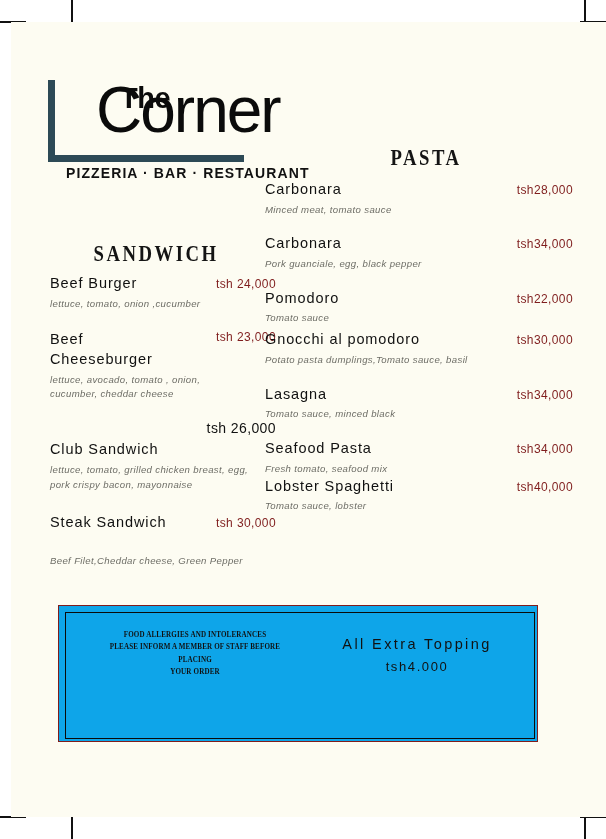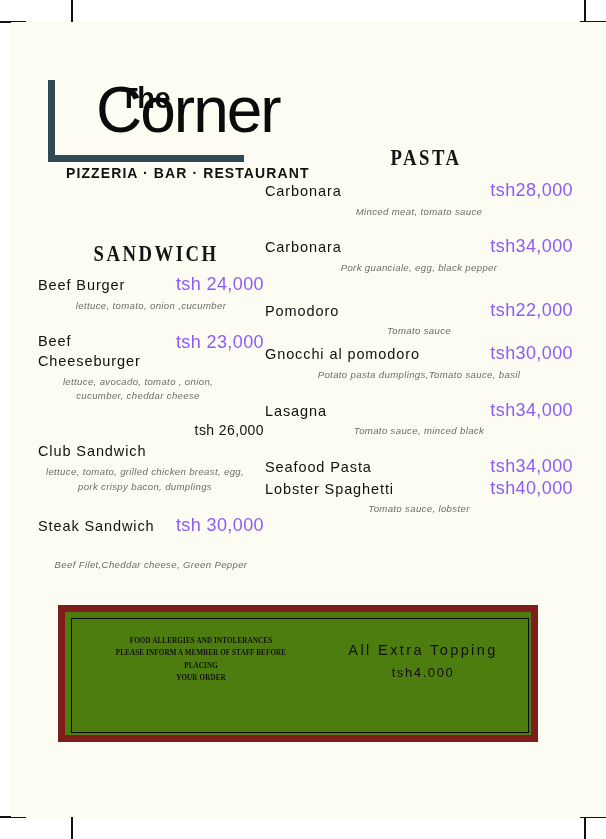--- a/index.html
+++ b/index.html
@@ -93,78 +93,77 @@
     transform: scaleX(0.78);
     transform-origin: center;
     text-align: center;
     white-space: nowrap;
   }
   #sandwich-title { left: 40px; top: 218px; width: 210px; }
   #pasta-title    { left: 330px; top: 122px; width: 170px; }
 
   
   .column { position: absolute; }
-  #sandwich-col { left: 27px;  top: 252px; width: 226px; }
+  #sandwich-col { left: 39px;  top: 252px; width: 226px; }
   #pasta-col    { left: 254px; top: 158px; width: 308px; }
 
   .item { position: relative; }
 
   .item-row {
     display: flex;
     align-items: baseline;
     justify-content: space-between;
   }
   .item-name {
     font-family: "Liberation Sans", sans-serif;
     font-size: 14.5px;
     color: #111111;
     letter-spacing: 0.9px;
     font-weight: 400;
     line-height: 1.35;
   }
   .item-price {
     font-family: "Liberation Sans", sans-serif;
-    font-size: 18px;
-    color: #8b5cf6;
+    font-size: 12px;
+    color: #7f1d1d;
     letter-spacing: 0.4px;
     font-weight: 400;
     white-space: nowrap;
     padding-left: 10px;
   }
   .item-desc {
     font-family: "Liberation Sans", sans-serif;
     font-style: italic;
     font-size: 9.6px;
     color: #6d6d66;
     letter-spacing: 0.35px;
     line-height: 1.55;
     margin-top: 3px;
-    text-align: center;
   }
 
   
   #sandwich-col .item { margin-bottom: 0; }
 
   .price-alone {
     text-align: right;
     font-family: "Liberation Sans", sans-serif;
     font-size: 14px;
     color: #111111;
     letter-spacing: 0.4px;
   }
 
   
   #notice-box {
     position: absolute;
     left: 47px;
     top: 583px;
     width: 480px;
     height: 137px;
-    border: 7px solid #7f1d1d;
-    background: #4d7c0f;
+    border: 1px solid #7f1d1d;
+    background: #0ea5e9;
     box-sizing: border-box;
   }
   #notice-inner {
     position: absolute;
     left: 6px;
     top: 6px;
     right: 2px;
     bottom: 2px;
     border: 1.5px solid #0a0a0a;
     box-sizing: border-box;
@@ -244,21 +243,21 @@
         <span class="item-price" style="align-self:flex-start;">tsh 23,000</span>
       </div>
       <div class="item-desc" style="width:200px;">lettuce, avocado, tomato , onion, cucumber, cheddar cheese</div>
     </div>
 
     <div class="item" style="margin-top:18px;">
       <div class="price-alone">tsh 26,000</div>
       <div class="item-row" style="margin-top:4px;text-align:right;">
         <span class="item-name">Club Sandwich</span>
       </div>
-      <div class="item-desc" style="width:214px;">lettuce, tomato, grilled chicken breast, egg, pork crispy bacon, dumplings</div>
+      <div class="item-desc" style="width:214px;">lettuce, tomato, grilled chicken breast, egg, pork crispy bacon, mayonnaise</div>
     </div>
 
     <div class="item" style="margin-top:20px;">
       <div class="item-row">
         <span class="item-name">Steak Sandwich</span>
         <span class="item-price">tsh 30,000</span>
       </div>
       <div class="item-desc" style="margin-top:22px;">Beef Filet,Cheddar cheese, Green Pepper</div>
     </div>
 
@@ -277,21 +276,21 @@
     </div>
 
     <div class="item" style="margin-top:17px;">
       <div class="item-row">
         <span class="item-name">Carbonara</span>
         <span class="item-price">tsh34,000</span>
       </div>
       <div class="item-desc">Pork guanciale, egg, black pepper</div>
     </div>
 
-    <div class="item" style="margin-top:24px;">
+    <div class="item" style="margin-top:17px;">
       <div class="item-row">
         <span class="item-name">Pomodoro</span>
         <span class="item-price">tsh22,000</span>
       </div>
       <div class="item-desc">Tomato sauce</div>
     </div>
 
     <div class="item" style="margin-top:4px;">
       <div class="item-row">
         <span class="item-name">Gnocchi al pomodoro</span>
@@ -306,20 +305,21 @@
         <span class="item-price">tsh34,000</span>
       </div>
       <div class="item-desc">Tomato sauce, minced black</div>
     </div>
 
     <div class="item" style="margin-top:17px;">
       <div class="item-row">
         <span class="item-name">Seafood Pasta</span>
         <span class="item-price">tsh34,000</span>
       </div>
+      <div class="item-desc">Fresh tomato, seafood mix</div>
     </div>
 
     <div class="item" style="">
       <div class="item-row">
         <span class="item-name">Lobster Spaghetti</span>
         <span class="item-price">tsh40,000</span>
       </div>
       <div class="item-desc">Tomato sauce, lobster</div>
     </div>
 

